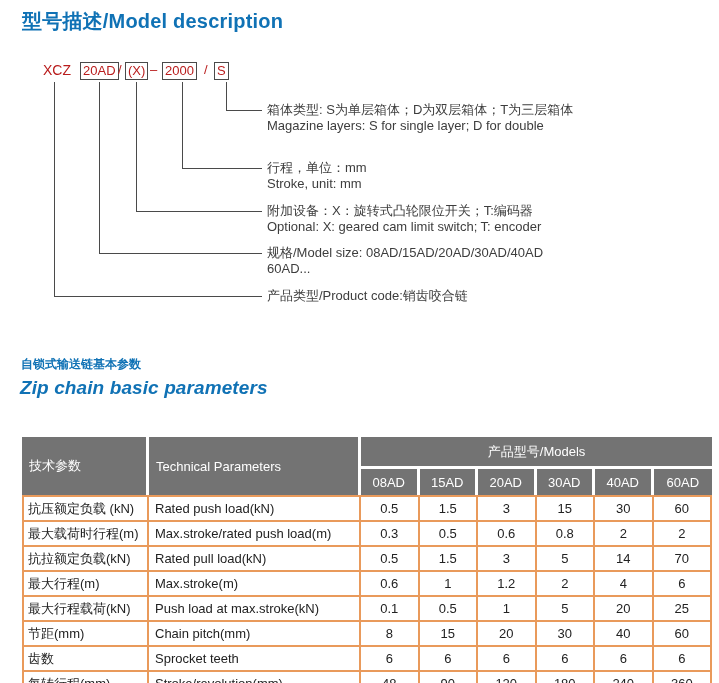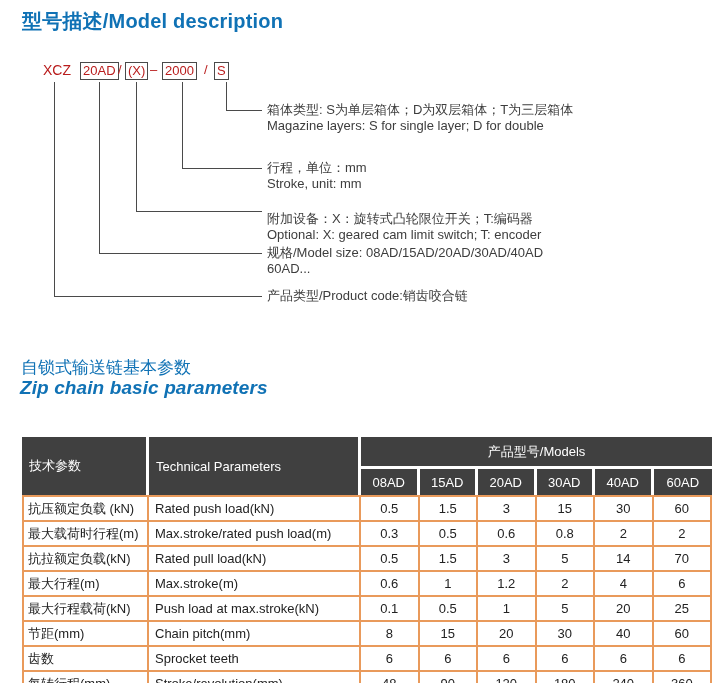--- a/index.html
+++ b/index.html
@@ -9,21 +9,21 @@
     font-family:"Liberation Sans","DejaVu Sans",sans-serif;
     -webkit-font-smoothing:antialiased;
   }
   .abs { position:absolute; }
 
   
   .title-main {
     left:22px; top:8px; font-size:20px; font-weight:bold;
     color:#1072B5; letter-spacing:0.2px;
   }
-  .title2-zh { left:21px; top:356px; font-size:17px; font-weight:normal; color:#1072B5; }
+  .title2-zh { left:21px; top:356px; font-size:12px; font-weight:bold; color:#1072B5; }
   .title2-en { left:20px; top:377px; font-size:19px; font-weight:bold; color:#1072B5; letter-spacing:0.1px;font-style:italic; }
 
   
   .code-item {
     position:absolute; top:62px; font-size:13px; color:#b91c1c;
     line-height:16px; white-space:nowrap;
   }
   .code-prefix { font-size:14px; }
   .code-box { border:1px solid #4a4a4a; padding:0 2px; }
 
@@ -37,21 +37,21 @@
     line-height:15.5px; white-space:nowrap;
   }
 
   
   table.params {
     position:absolute; left:22px; top:437px; width:690px;
     border-collapse:separate; border-spacing:0; table-layout:fixed;
     font-size:13px;
   }
   table.params thead td {
-    background:#404040; color:#ffffff; font-weight:normal;
+    background:#737373; color:#ffffff; font-weight:normal;
   }
   td.th-zh, td.th-en {
     text-align:left; padding:0 0 0 7px;
     border-right:3px solid #ffffff;
   }
   td.th-models { text-align:center; height:27px; border-bottom:3px solid #ffffff; }
   td.model-cell { text-align:center; height:24px; border-right:3px solid #ffffff; }
   td.model-cell:last-child { border-right:none; }
   table.params tbody td {
     background:#ffffff; color:#222222; height:21px;
@@ -94,21 +94,21 @@
 </div>
 
 <div class="callout" style="top:102px;">
     <div>箱体类型: S为单层箱体；D为双层箱体；T为三层箱体</div>
     <div>Magazine layers: S for single layer; D for double</div>
   </div>
 <div class="callout" style="top:160px;">
     <div>行程，单位：mm</div>
     <div>Stroke, unit: mm</div>
   </div>
-<div class="callout" style="top:203px;margin-top:8px;">
+<div class="callout" style="top:203px;">
     <div>附加设备：X：旋转式凸轮限位开关；T:编码器</div>
     <div>Optional:  X: geared cam limit switch; T: encoder</div>
   </div>
 <div class="callout" style="top:245px;">
     <div>规格/Model size:  08AD/15AD/20AD/30AD/40AD</div>
     <div>60AD...</div>
   </div>
 <div class="callout" style="top:288px;">
     <div>产品类型/Product code:销齿咬合链</div>
   </div>

